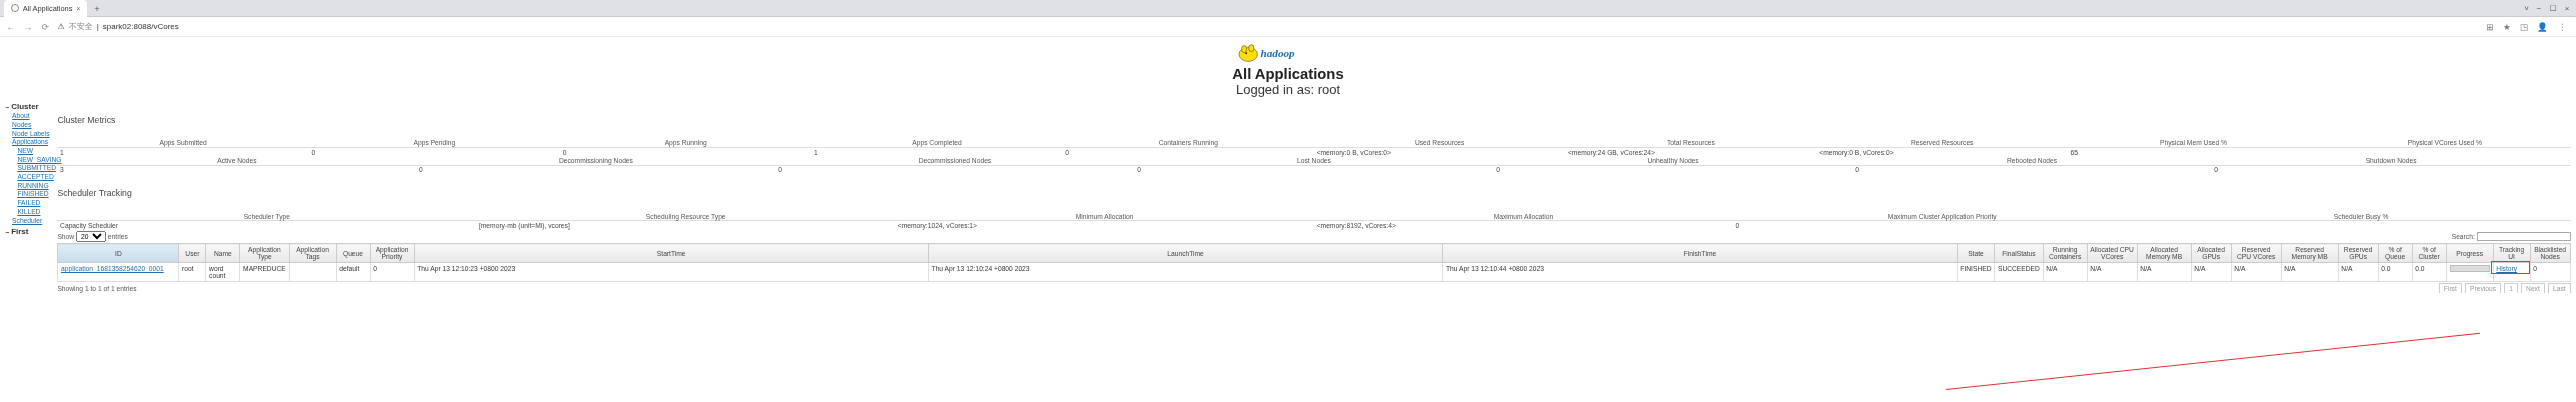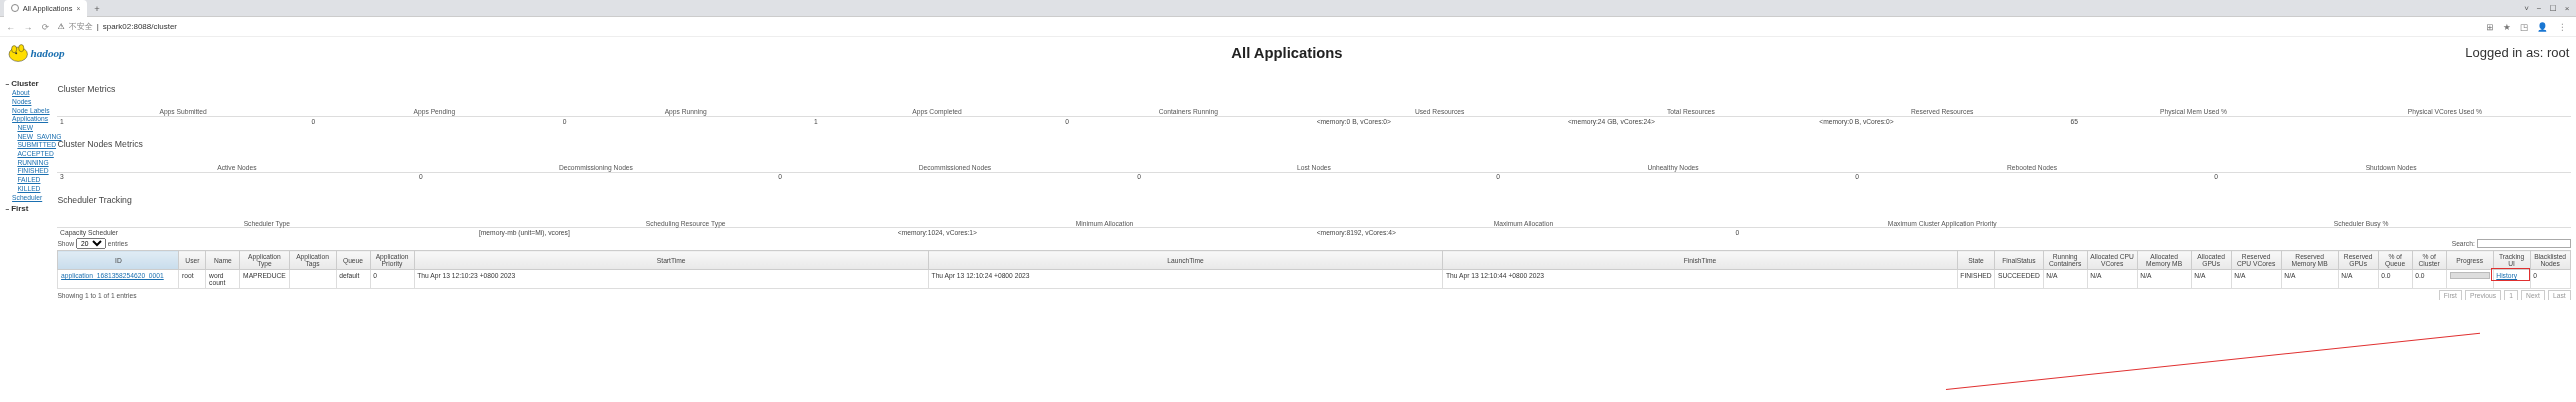--- a/index.html
+++ b/index.html
@@ -12,29 +12,29 @@
 .tab-close { font-size: 6.7px; color: #666; cursor: pointer; }
 .tab-new { width: 14.8px; height: 14.8px; display: flex; align-items: center; justify-content: center; font-size: 9.4px; color: #555; margin-left: 2.7px; }
 .browser-win { margin-left: auto; display: flex; gap: 8px; padding: 0 6.7px; color: #555; font-size: 8px; }
 .addr-bar { height: 20px; background: #fff; display: flex; align-items: center; gap: 6.7px; padding: 0 5.4px; border-bottom: 0.7px solid #eee; }
 .nav-btn { width: 10.7px; color: #888; font-size: 8.7px; text-align: center; }
 .addr-text { font-size: 8px; color: #333; display: flex; align-items: center; gap: 4px; }
 .insecure { color: #888; }
 .addr-actions { margin-left: auto; display: flex; gap: 9.4px; color: #777; font-size: 8.7px; padding-right: 4px; }
 
 
-.page-head { display: flex; align-items: center; padding: 2.7px 6.7px; }
+.page-head { display: flex; align-items: center; padding: 2.7px 6.7px; flex-direction: column; }
 .logo { height: 25.5px; display: flex; align-items: center; }
 .logo-svg { height: 25.5px; }
 .page-title { flex: 1; text-align: center; font-size: 14.8px; font-weight: bold; color: #222; }
 .login-info { font-size: 13px; color: #333; }
 
 
 .wrap { display: flex; align-items: flex-start; padding: 1.3px 5.4px; }
-.sidebar { width: 48px; flex-shrink: 0; font-size: 6.7px; margin-top: 8px; }
+.sidebar { width: 48px; flex-shrink: 0; font-size: 6.7px; }
 .sidebar h4 { font-size: 8px; font-weight: bold; margin: 1.3px 0; color: #333; display: flex; align-items: center; gap: 2px; }
 .sidebar h4::before { content: "–"; font-size: 6.7px; }
 .sidebar a { color: #1a6fb0; text-decoration: underline; display: block; line-height: 1.3; }
 .sidebar .ind { padding-left: 6.7px; }
 .sidebar .ind2 { padding-left: 12px; }
 
 .main { flex: 1; margin-left: 4px; }
 
 
 .sec-title { font-size: 8.7px; color: #444; margin: 14px 0; }
@@ -78,21 +78,21 @@
   </div>
 </div>
 <div class="addr-bar">
   <span class="nav-btn">←</span>
   <span class="nav-btn">→</span>
   <span class="nav-btn">⟳</span>
   <div class="addr-text">
     <span>⚠</span>
     <span class="insecure">不安全</span>
     <span>|</span>
-    <span>spark02:8088/cluster</span>
+    <span>spark02:8088/vCores</span>
   </div>
   <div class="addr-actions">
     <span>⊞</span>
     <span>★</span>
     <span>◳</span>
     <span>👤</span>
     <span>⋮</span>
   </div>
 </div>
 
@@ -155,21 +155,20 @@
         <td>0</td>
         <td>&lt;memory:0 B, vCores:0&gt;</td>
         <td>&lt;memory:24 GB, vCores:24&gt;</td>
         <td>&lt;memory:0 B, vCores:0&gt;</td>
         <td>65</td>
         <td></td>
       </tr>
     </tbody>
       </table>
 
-    <div class="sec-title">Cluster Nodes Metrics</div>
     <table class="metrics">
       <tbody>
           <tr>
         <th>Active Nodes</th>
         <th>Decommissioning Nodes</th>
         <th>Decommissioned Nodes</th>
         <th>Lost Nodes</th>
         <th>Unhealthy Nodes</th>
         <th>Rebooted Nodes</th>
         <th>Shutdown Nodes</th>

